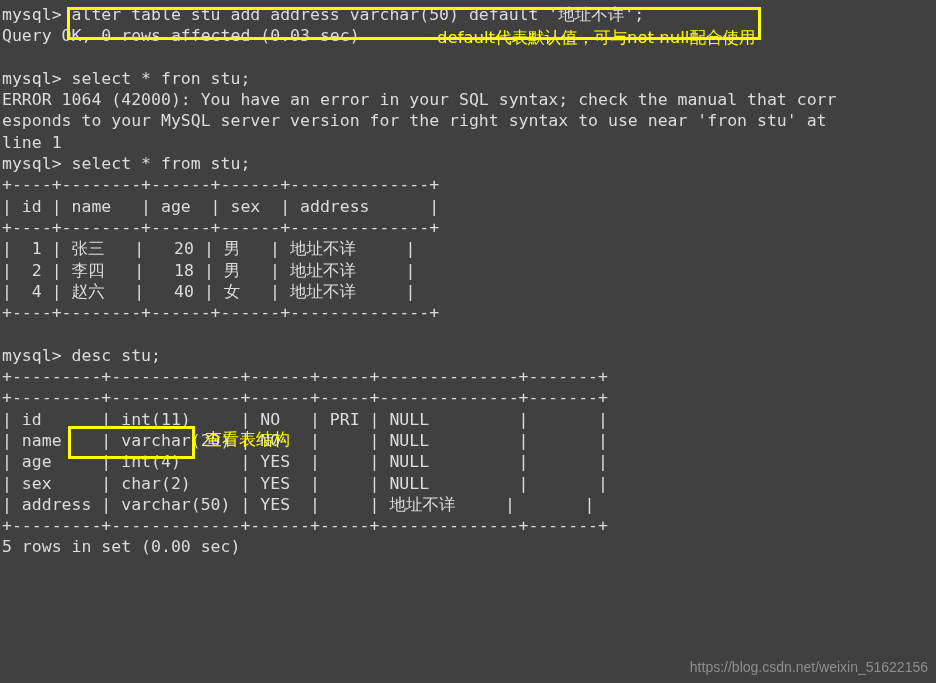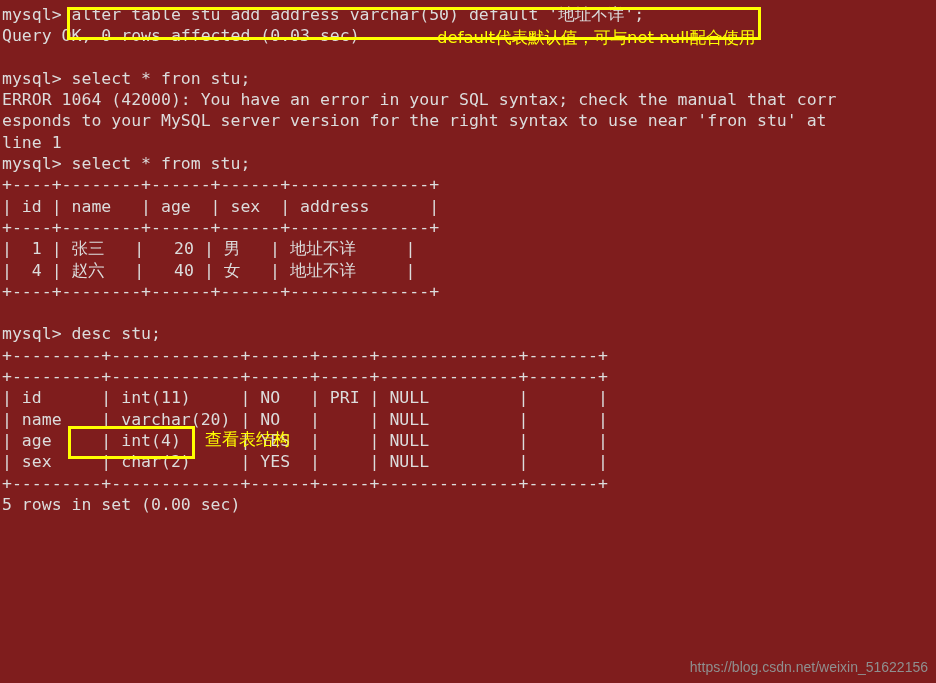--- a/index.html
+++ b/index.html
@@ -11,21 +11,21 @@
   body {
     width: 936px;
     height: 683px;
     overflow: hidden;
     font-family: "DejaVu Sans Mono", "Liberation Mono", monospace;
   }
   #terminal {
     position: relative;
     width: 936px;
     height: 683px;
-    background: #7f1d1d;
+    background: #404040;
     color: #dcdcdc;
     font-family: "DejaVu Sans Mono", "Liberation Mono", monospace;
     font-size: 16.5px;
     line-height: 21.3px;
     letter-spacing: 0px;
     box-sizing: border-box;
     padding: 4px 0 12px 2px;
   }
   .line {
     white-space: pre;
@@ -93,30 +93,32 @@
   <div class="line blank"></div>
   <div class="line">mysql&gt; select * fron stu;</div>
   <div class="line">ERROR 1064 (42000): You have an error in your SQL syntax; check the manual that corr</div>
   <div class="line">esponds to your MySQL server version for the right syntax to use near 'fron stu' at</div>
   <div class="line">line 1</div>
   <div class="line">mysql&gt; select * from stu;</div>
   <div class="line">+----+--------+------+------+--------------+</div>
   <div class="line">| id | name   | age  | sex  | address      |</div>
   <div class="line">+----+--------+------+------+--------------+</div>
   <div class="line">|  1 | 张三   |   20 | 男   | 地址不详     |</div>
+  <div class="line">|  2 | 李四   |   18 | 男   | 地址不详     |</div>
   <div class="line">|  4 | 赵六   |   40 | 女   | 地址不详     |</div>
   <div class="line">+----+--------+------+------+--------------+</div>
   <div class="line blank"></div>
   <div class="line">mysql&gt; desc stu;</div>
   <div class="line">+---------+-------------+------+-----+--------------+-------+</div>
   <div class="line">+---------+-------------+------+-----+--------------+-------+</div>
   <div class="line">| id      | int(11)     | NO   | PRI | NULL         |       |</div>
   <div class="line">| name    | varchar(20) | NO   |     | NULL         |       |</div>
   <div class="line">| age     | int(4)      | YES  |     | NULL         |       |</div>
   <div class="line">| sex     | char(2)     | YES  |     | NULL         |       |</div>
+  <div class="line">| address | varchar(50) | YES  |     | 地址不详     |       |</div>
   <div class="line">+---------+-------------+------+-----+--------------+-------+</div>
   <div class="line">5 rows in set (0.00 sec)</div>
 
   <div class="hl-box" id="box-alter"></div>
   <div class="hl-box" id="box-desc"></div>
 
   <div class="annot" id="annot-default">default代表默认值，可与not null配合使用</div>
   <div class="annot" id="annot-desc">查看表结构</div>
 
   <div id="watermark">https://blog.csdn.net/weixin_51622156</div>

